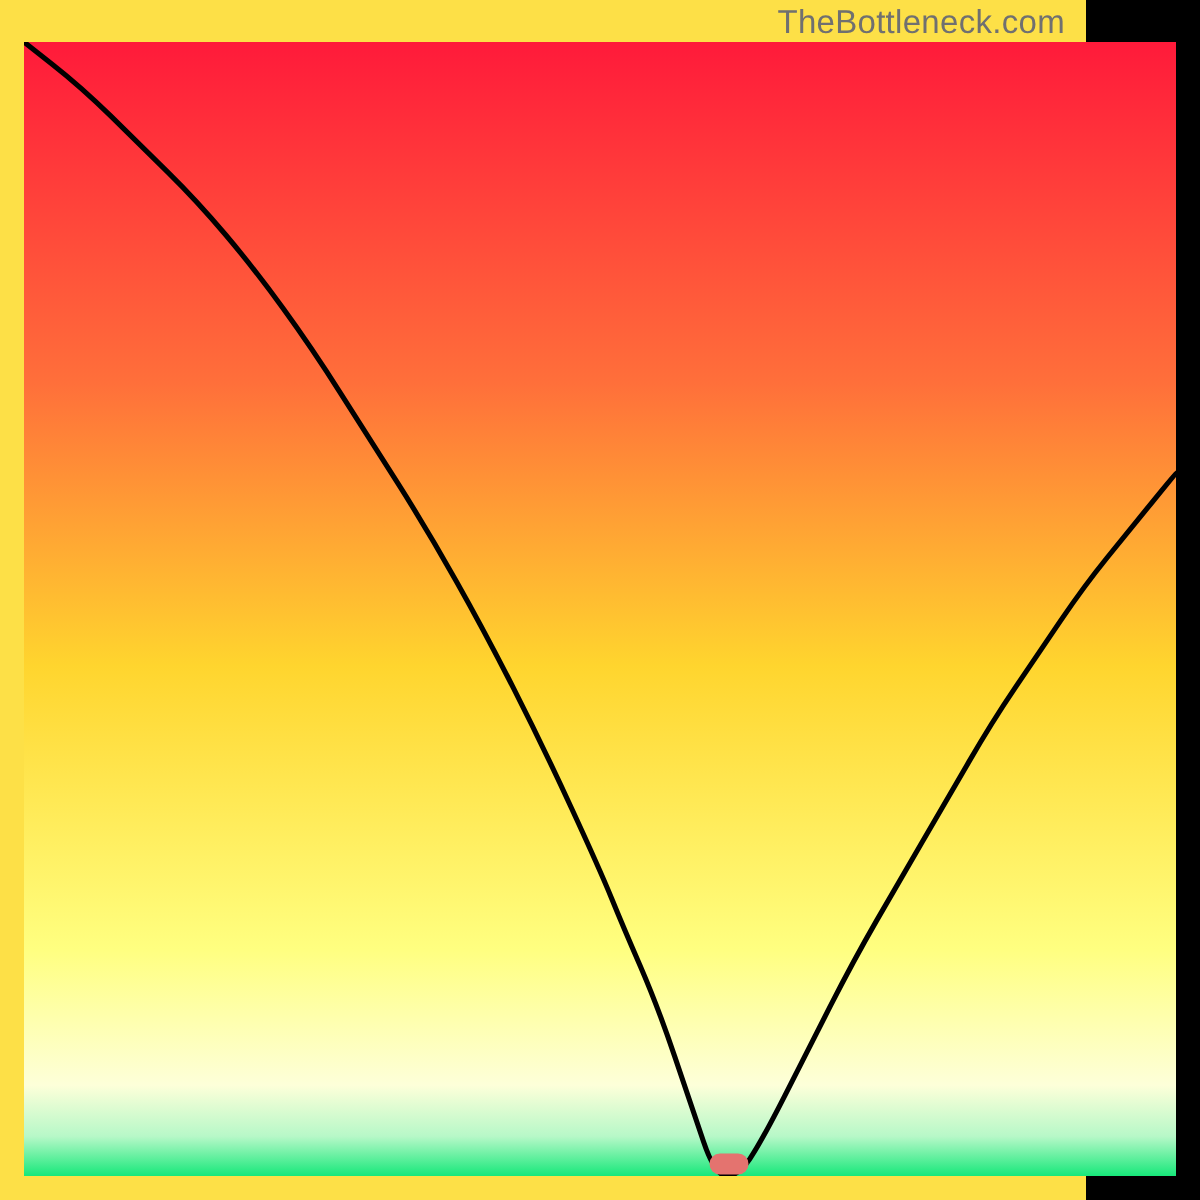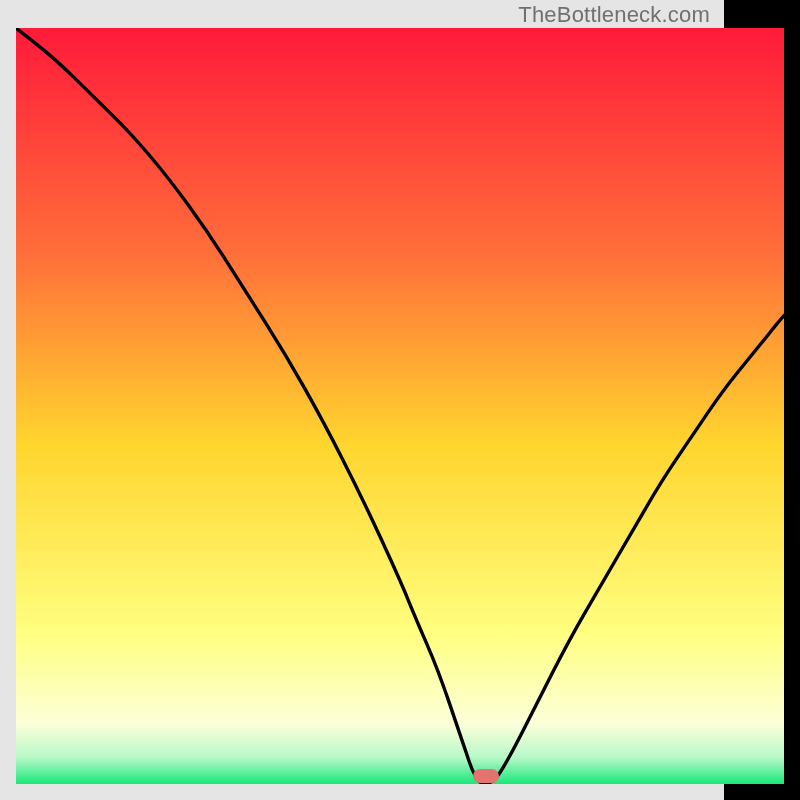--- a/index.html
+++ b/index.html
@@ -6,21 +6,21 @@
     margin: 0;
     padding: 0;
     width: 800px;
     height: 800px;
     background: #000;
     overflow: hidden;
   }
   .outer {
     width: 724px;
     height: 800px;
-    background: #e5e5e5;
+    background: #fde047;
     position: relative;
   }
   .watermark {
     position: absolute;
     top: 2px;
     right: 14px;
     color: #707070;
     font-family: Arial, Helvetica, sans-serif;
     font-size: 22px;
     letter-spacing: 0.2px;

